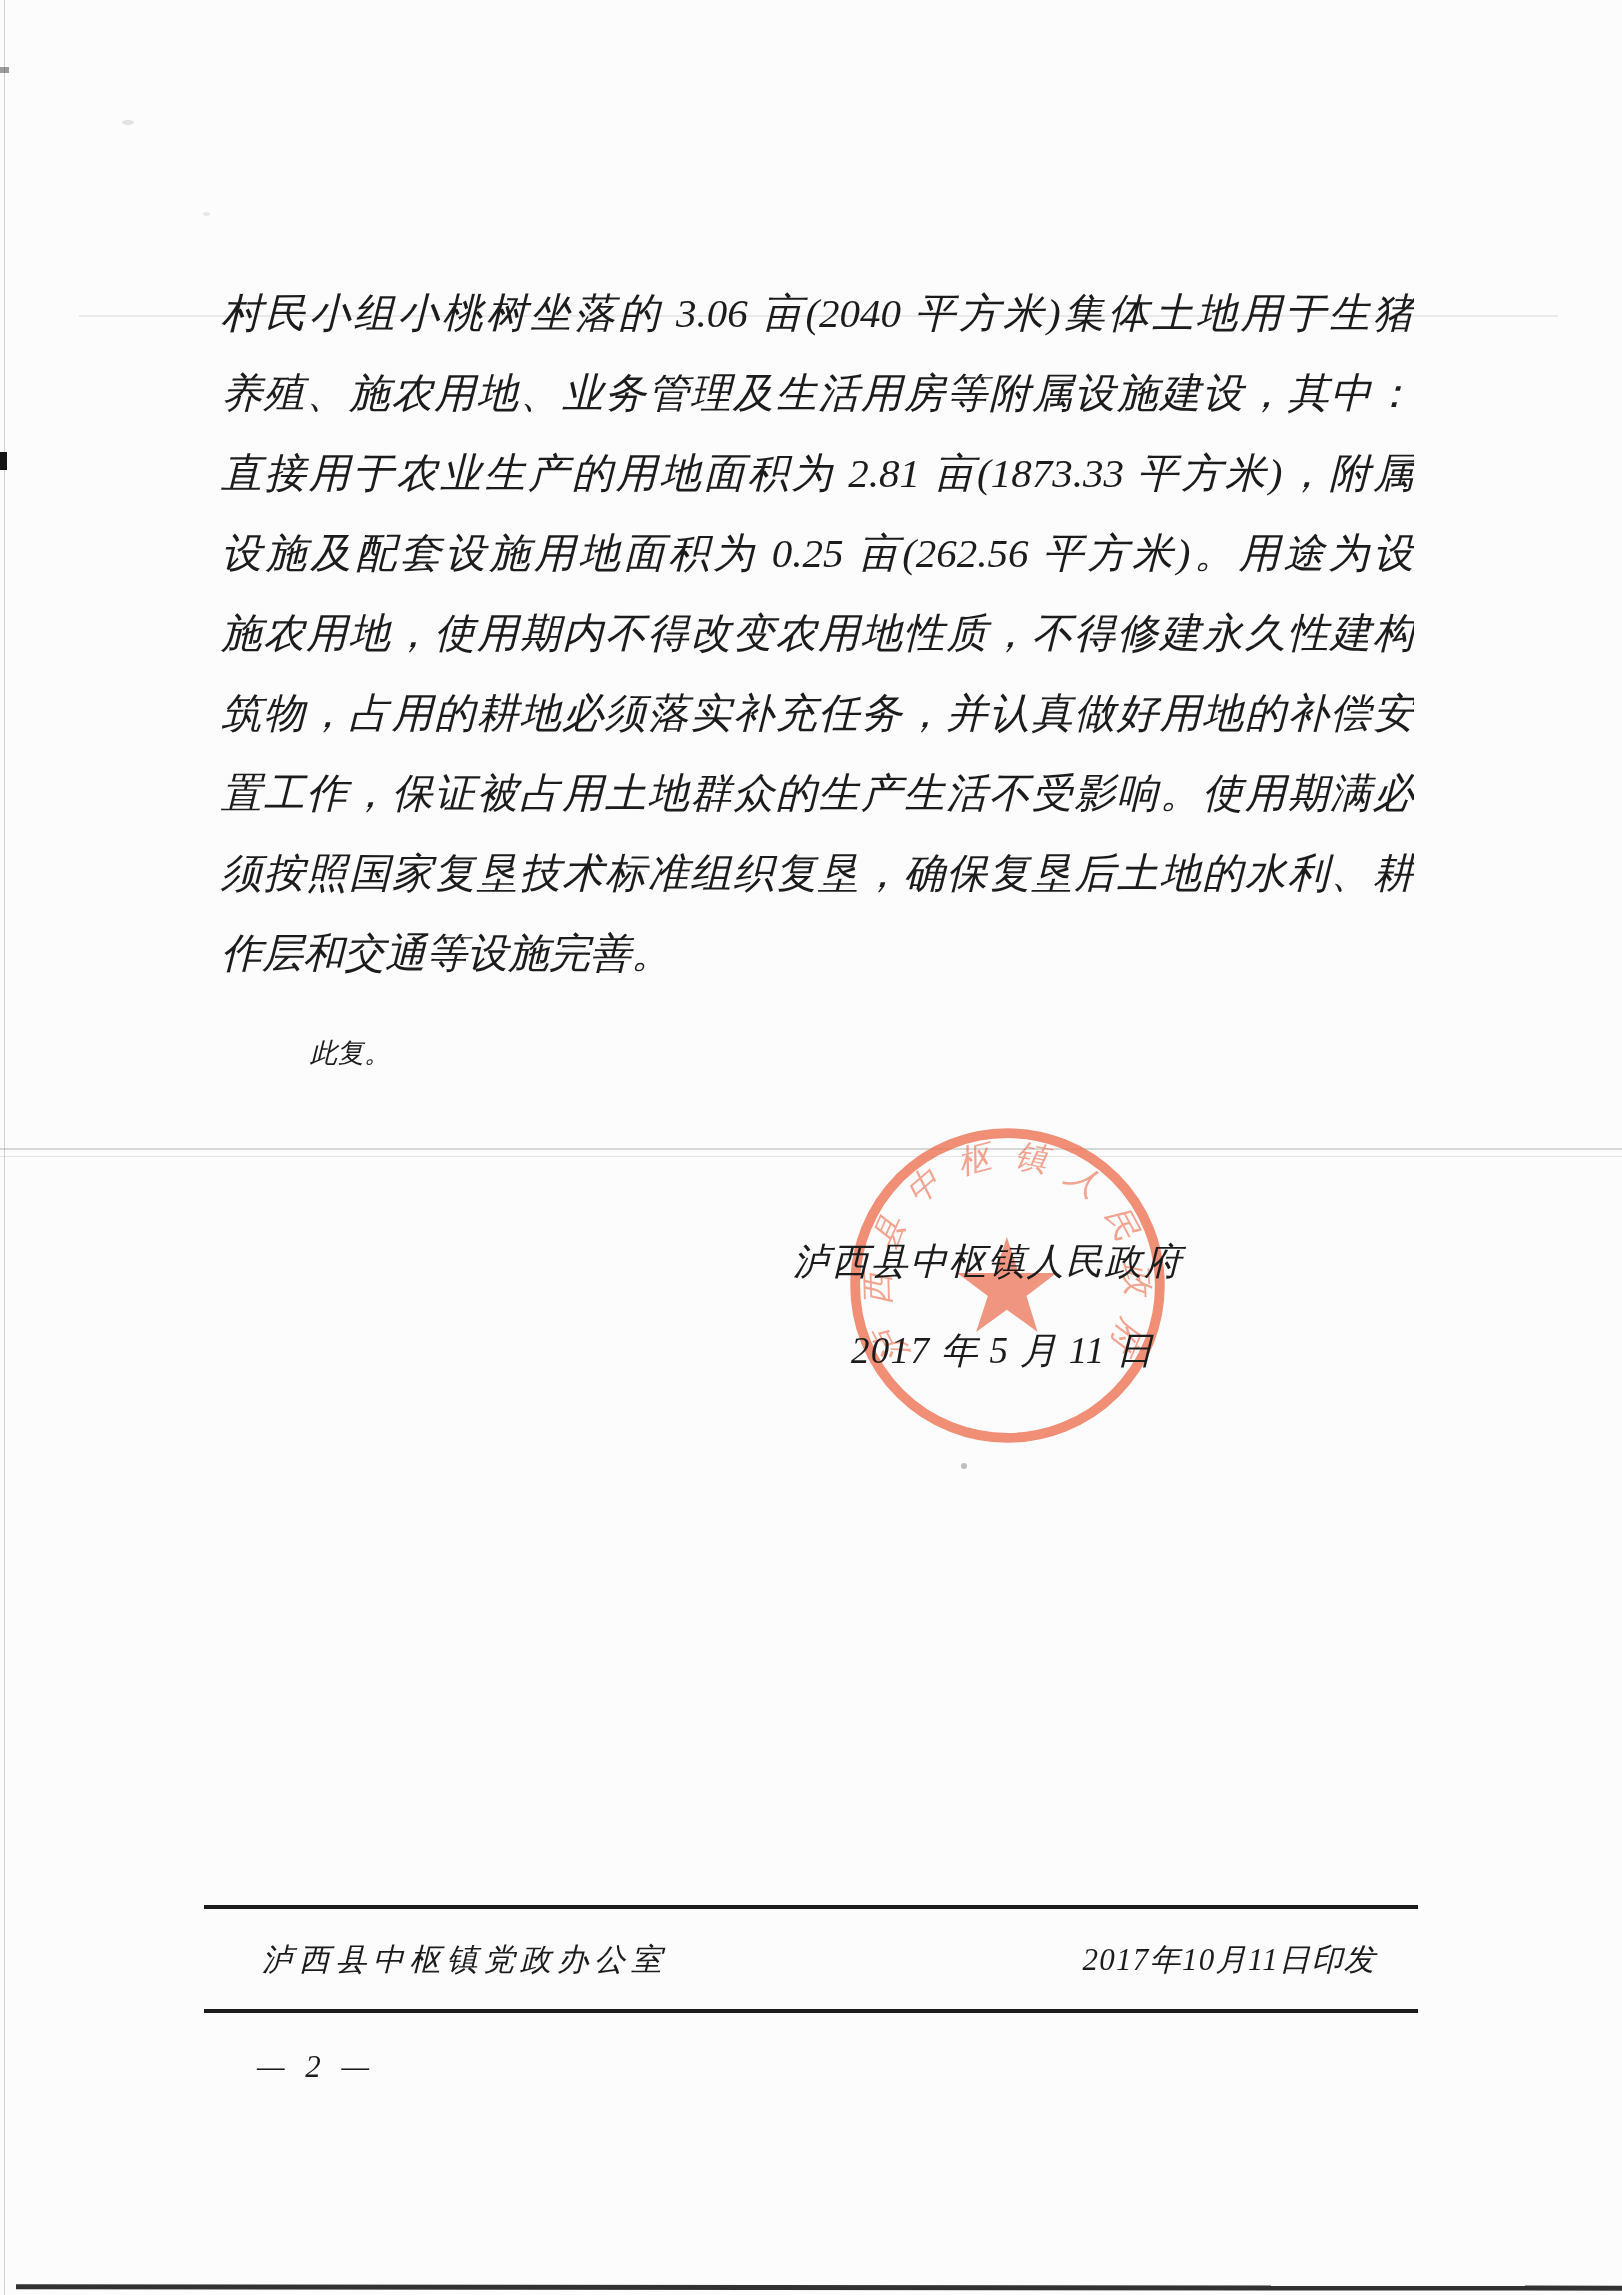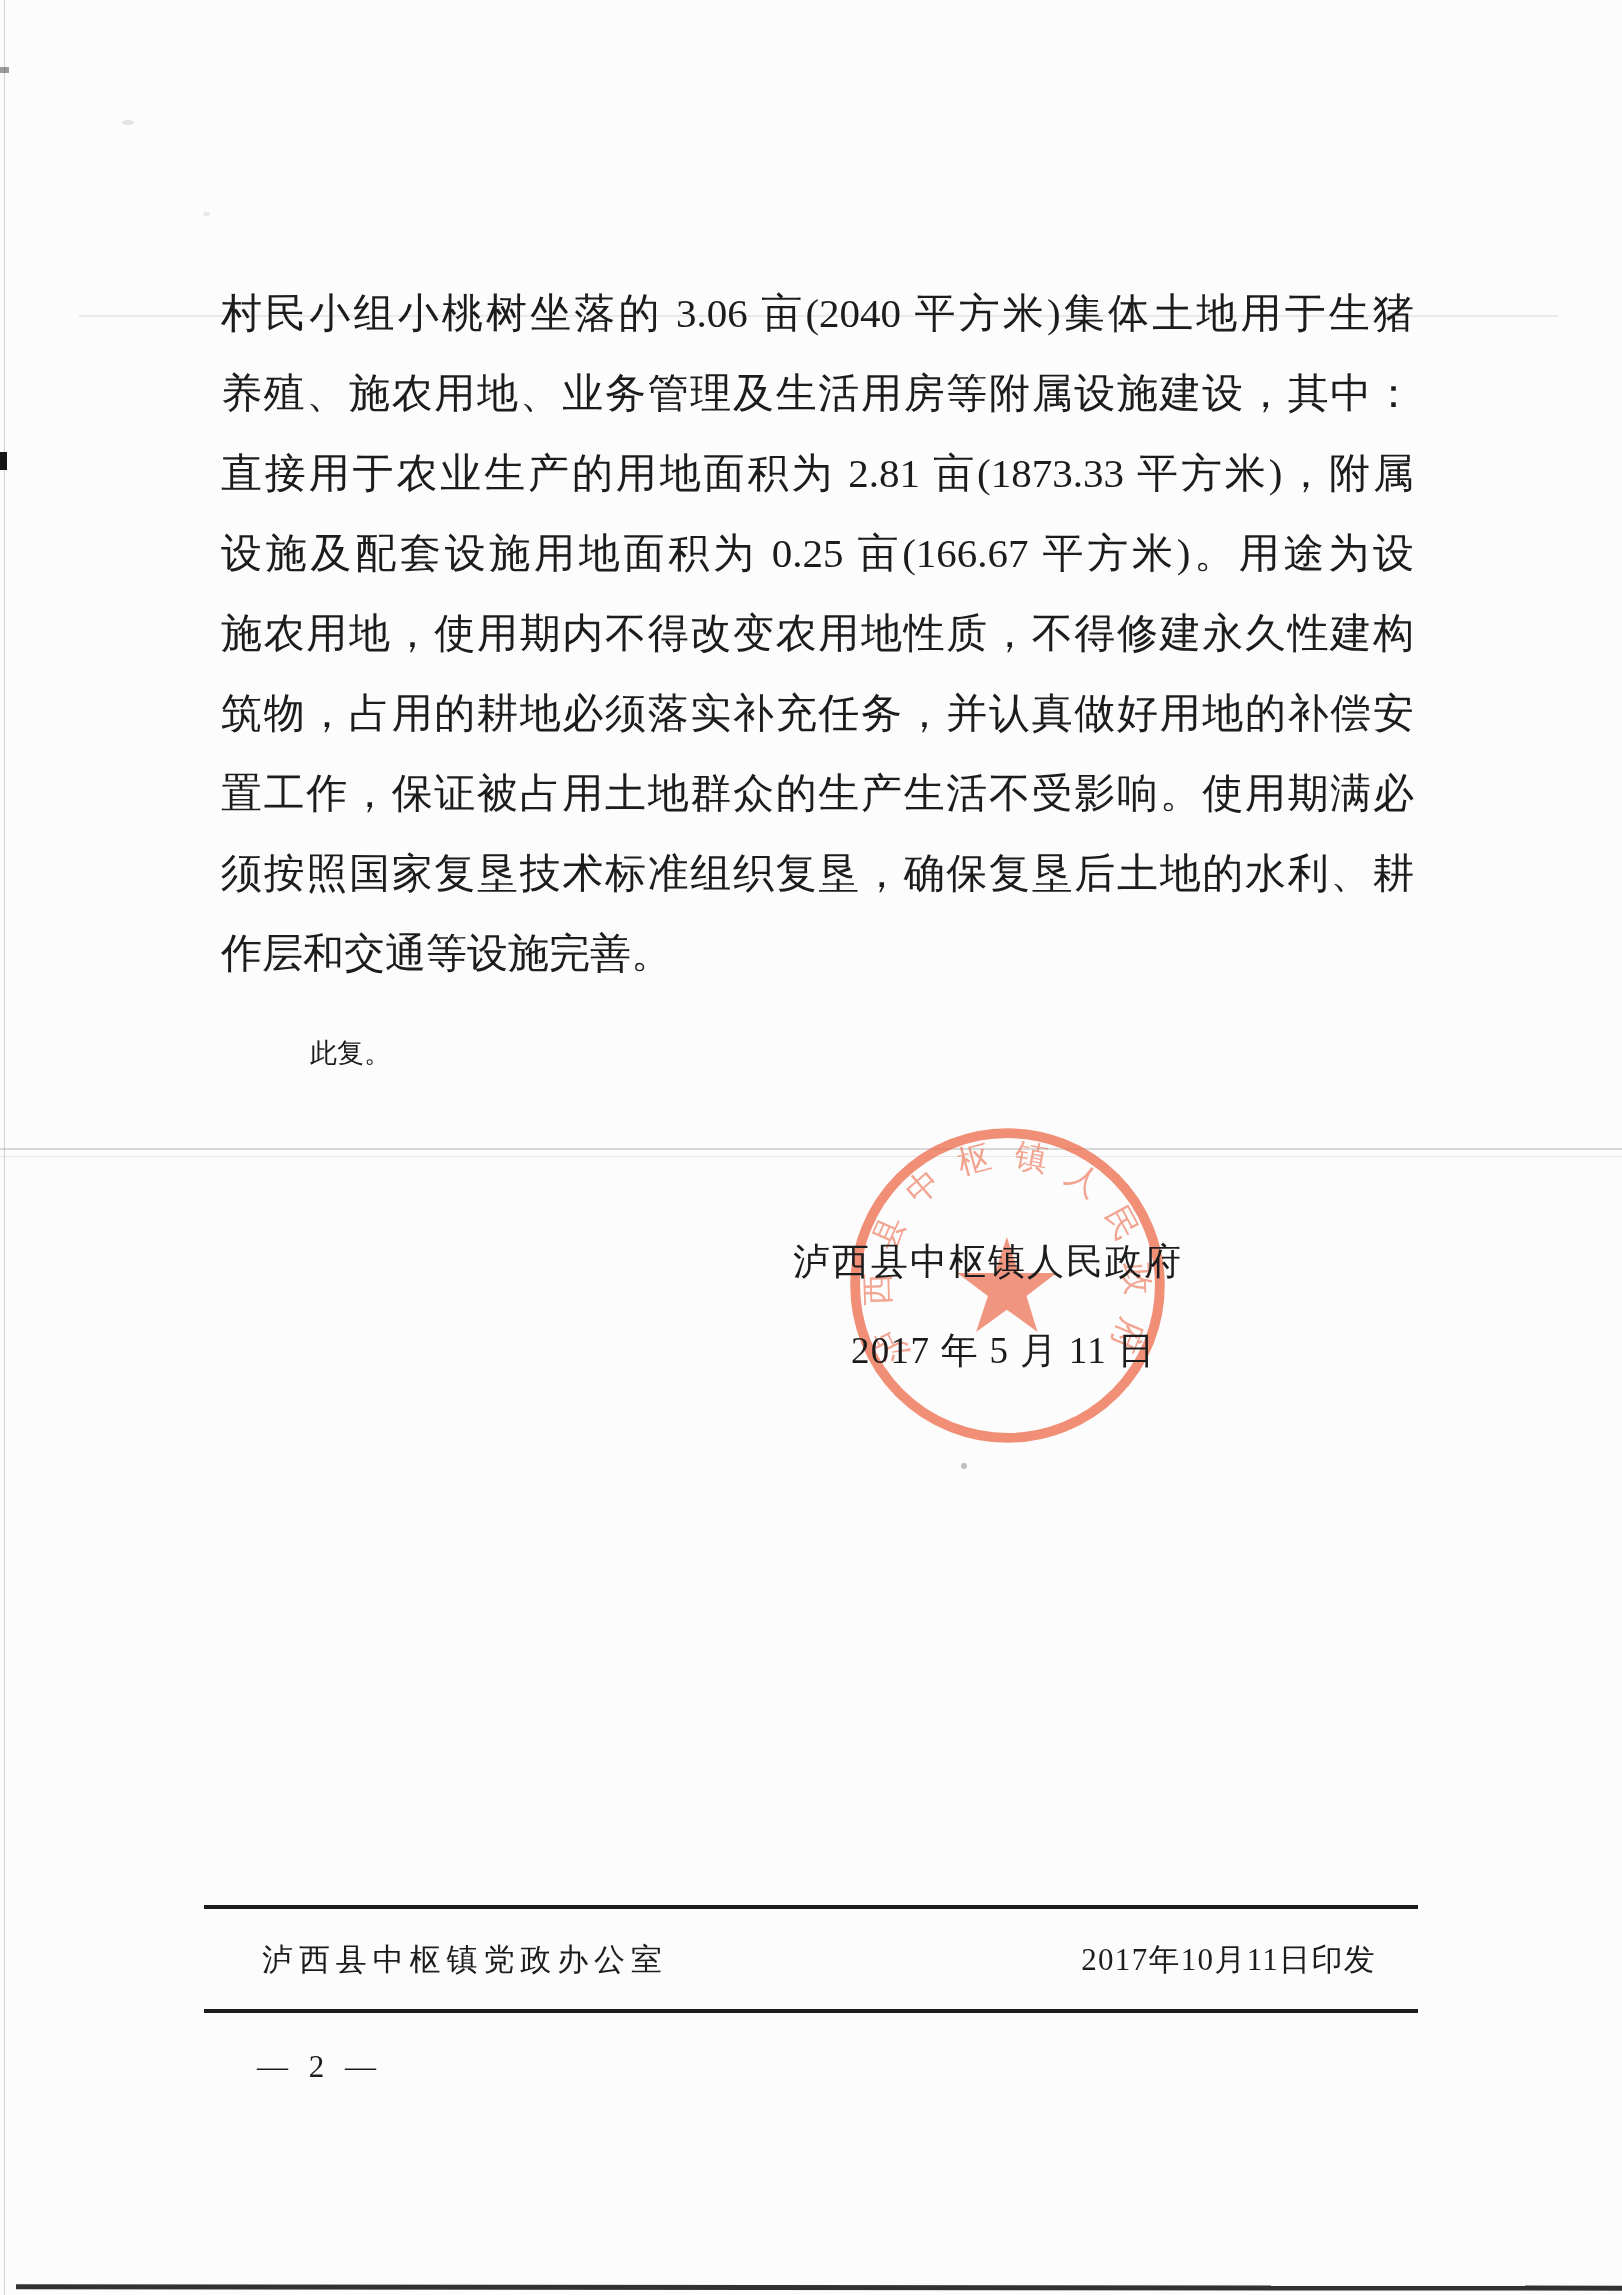--- a/index.html
+++ b/index.html
@@ -5,20 +5,21 @@
   * { margin:0; padding:0; box-sizing:border-box; }
   html,body { background:#ffffff; }
   .page {
     position:relative;
     width:1623px;
     height:2295px;
     background:#fcfcfc;
     overflow:hidden;
     font-family:"Liberation Serif","DejaVu Serif",serif;
     color:#1c1c1c;
+    font-style:italic;
   }
   
   .body-text {
     position:absolute;
     left:221px; top:273px;
     width:1193px;
     font-size:41px;
   }
   .line {
     height:80px;
@@ -120,21 +121,21 @@
   <div class="artifact scan-line-3"></div>
   <div class="artifact speck-1"></div>
   <div class="artifact speck-2"></div>
   <div class="artifact speck-3"></div>
   <div class="artifact bottom-edge"></div>
 
   <div class="body-text">
     <div class="line j">村民小组小桃树坐落的 3.06 亩(2040 平方米)集体土地用于生猪</div>
     <div class="line j">养殖、施农用地、业务管理及生活用房等附属设施建设，其中：</div>
     <div class="line j">直接用于农业生产的用地面积为 2.81 亩(1873.33 平方米)，附属</div>
-    <div class="line j">设施及配套设施用地面积为 0.25 亩(166.67 平方米)。用途为设</div>
+    <div class="line j">设施及配套设施用地面积为 0.25 亩(262.56 平方米)。用途为设</div>
     <div class="line j">施农用地，使用期内不得改变农用地性质，不得修建永久性建构</div>
     <div class="line j">筑物，占用的耕地必须落实补充任务，并认真做好用地的补偿安</div>
     <div class="line j">置工作，保证被占用土地群众的生产生活不受影响。使用期满必</div>
     <div class="line j">须按照国家复垦技术标准组织复垦，确保复垦后土地的水利、耕</div>
     <div class="line">作层和交通等设施完善。</div>
   </div>
 
   <div class="closing">此复。</div>
 
   <svg class="seal" viewBox="0 0 494 494" aria-hidden="true">

